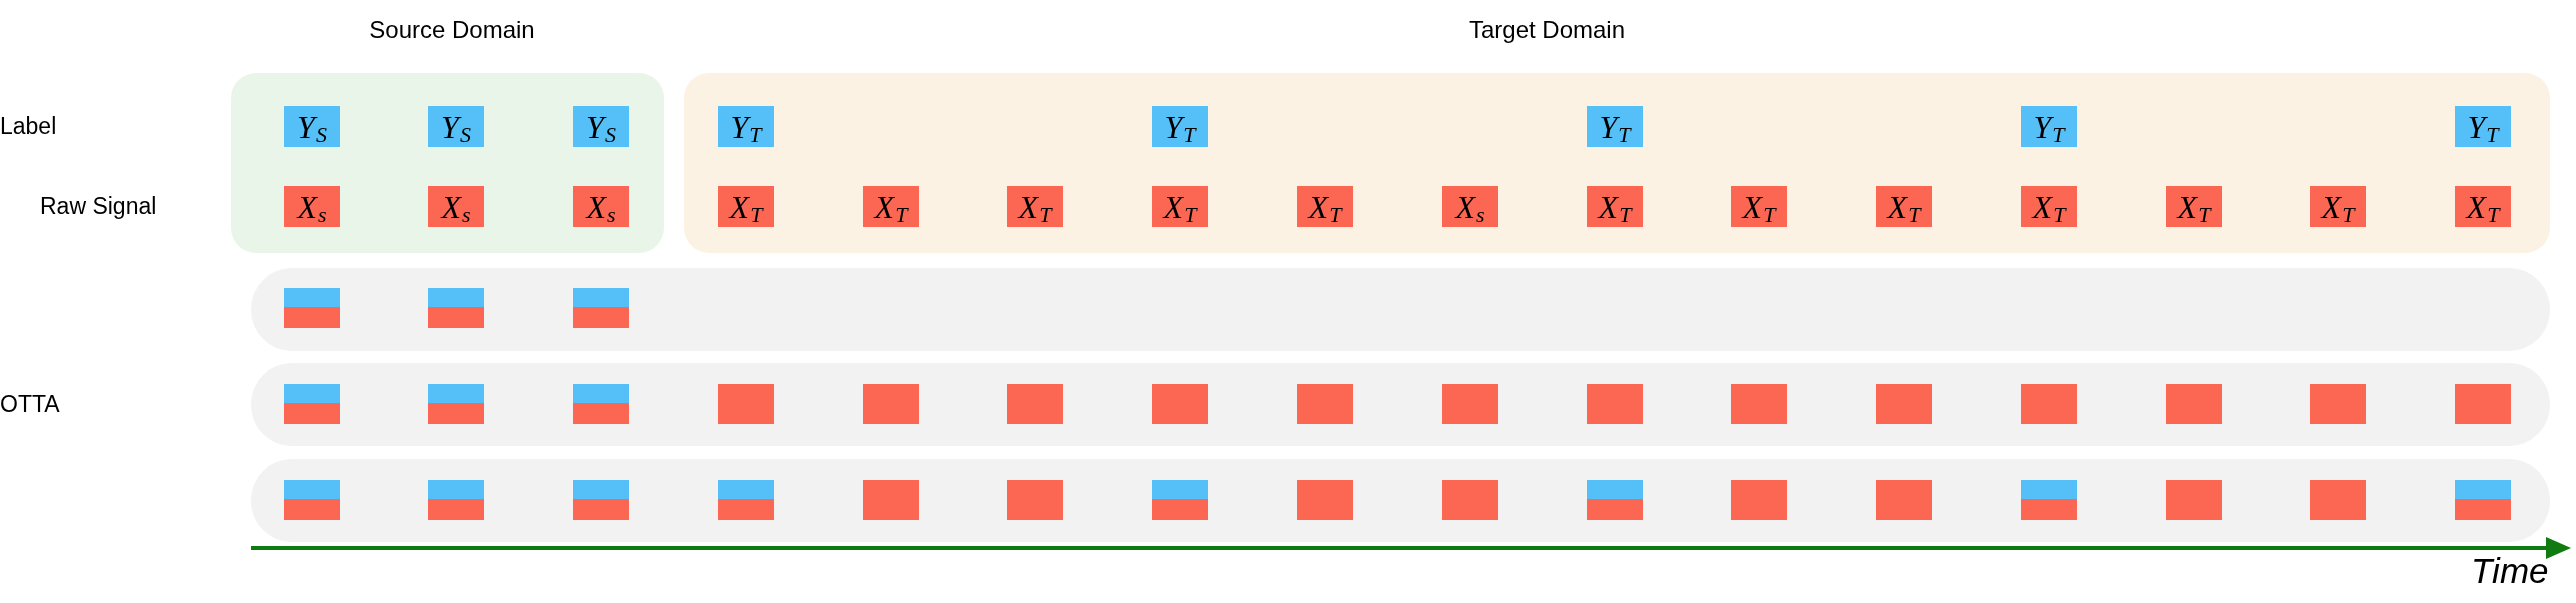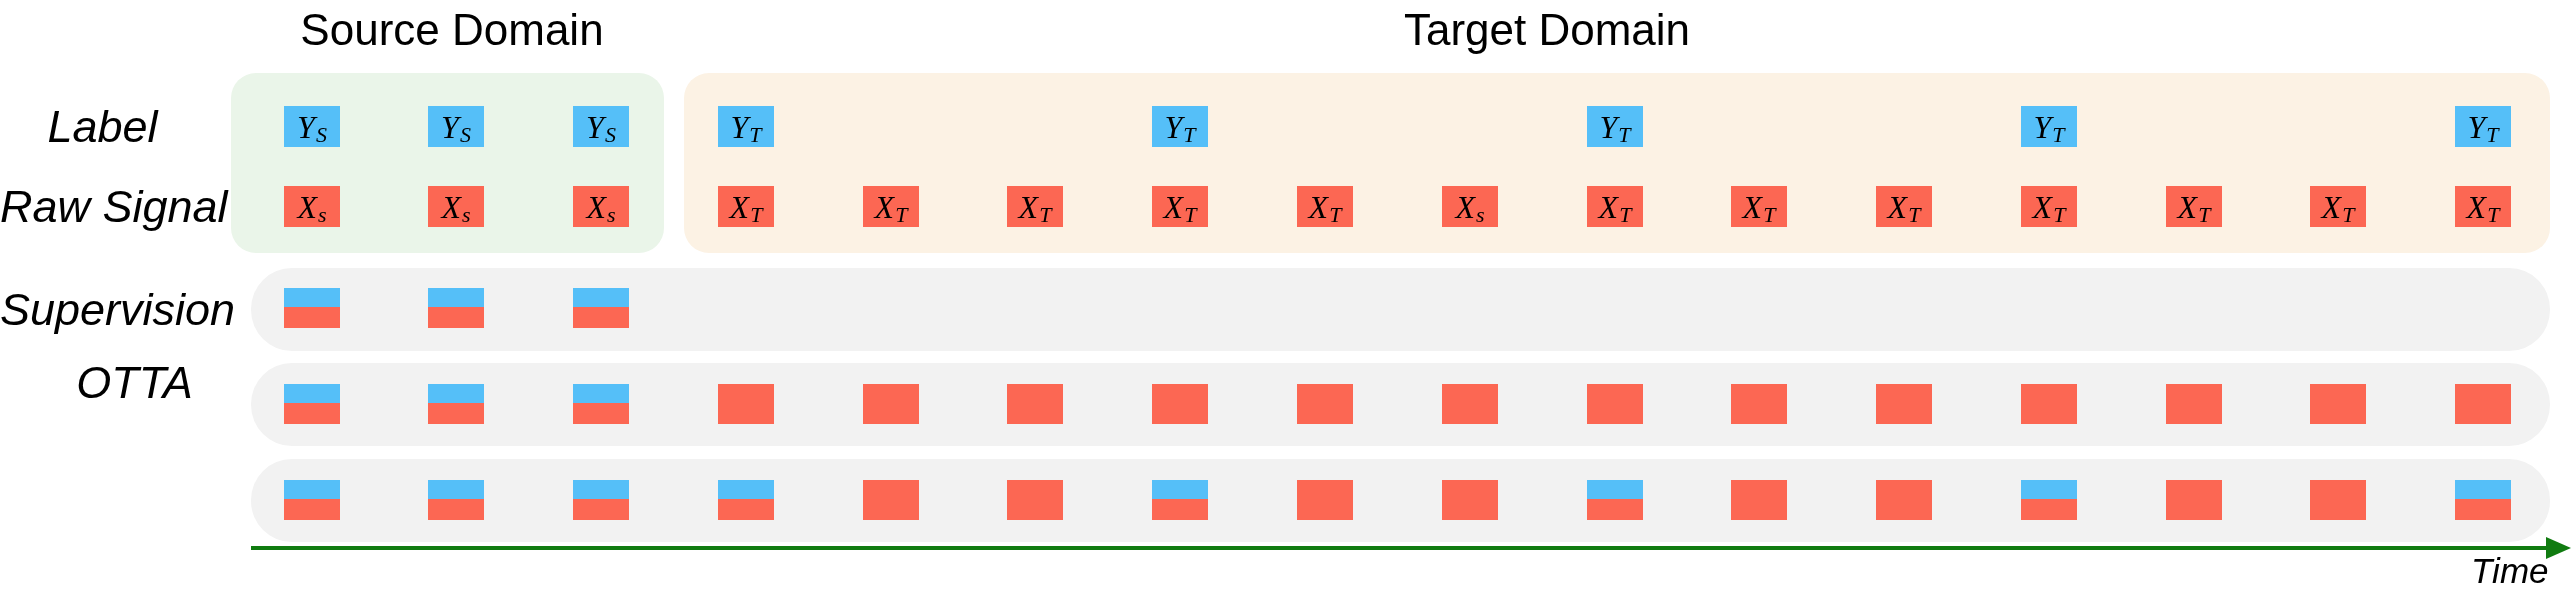--- a/index.html
+++ b/index.html
@@ -8,50 +8,49 @@
     width: 2576px;
     height: 604px;
     background: #ffffff;
     overflow: hidden;
     font-family: "Liberation Sans", sans-serif;
     color: #000;
   }
   .hdr {
     position: absolute;
     transform: translateX(-50%);
-    font-size: 44px;
+    font-size: 24px;
     line-height: 40px;
     white-space: nowrap;
   }
   #hdr-source { left: 452px;  top: 10px; }
   #hdr-target { left: 1547px; top: 10px; }
 
   .pill { position: absolute; }
   .pill.green { background: var(--green, #EAF5E9); border-radius: 25px; }
   .pill.cream { background: var(--cream, #FCF2E4); border-radius: 25px; }
   .pill.gray  { background: var(--gray,  #F2F2F2); border-radius: 41px; }
 
   #pill-source { left: 231px;  top: 73px; width: 433px;  height: 180px; }
   #pill-target { left: 684px; top: 73px; width: 1866px; height: 180px; }
   #pill-supervision { left: 251px; top: 268px; width: 2299px; height: 83px; }
   #pill-otta        { left: 251px; top: 363px; width: 2299px; height: 83px; }
   #pill-newotta     { left: 251px; top: 459px; width: 2299px; height: 83px; }
 
   .rowlabel {
     position: absolute;
     left: 0; width: 205px;
-    text-align: center;
-    font-size: 45px;
+    text-align: left;
+    font-size: 23px;
     white-space: nowrap;
-    font-style: italic;
   }
   #rl-label       { top: 106px; height: 41px;  line-height: 41px; }
-  #rl-raw         { top: 186px; height: 41px;  line-height: 41px; }
+  #rl-raw         { top: 186px; height: 41px;  line-height: 41px; margin-left: 40px; }
   #rl-supervision { top: 268px; height: 83px; line-height: 83px; }
-  #rl-otta        { top: 341px; height: 83px; line-height: 83px; padding-left: 32px; }
+  #rl-otta        { top: 363px; height: 83px; line-height: 83px; }
   #rl-newotta     { top: 459px; height: 83px; line-height: 83px; }
 
   .mbox {
     position: absolute;
     display: flex;
     align-items: center;
     justify-content: center;
     font-family: "Liberation Serif", serif;
     font-style: italic;
     color: #000;
@@ -96,21 +95,20 @@
   <div class="hdr" id="hdr-target">Target Domain</div>
 
   <div class="pill green" id="pill-source"></div>
   <div class="pill cream" id="pill-target"></div>
   <div class="pill gray" id="pill-supervision"></div>
   <div class="pill gray" id="pill-otta"></div>
   <div class="pill gray" id="pill-newotta"></div>
 
   <div class="rowlabel" id="rl-label">Label</div>
   <div class="rowlabel" id="rl-raw">Raw Signal</div>
-  <div class="rowlabel" id="rl-supervision">Supervision</div>
   <div class="rowlabel" id="rl-otta">OTTA</div>
 
   <div id="boxes-layer">
       <div class="mbox blue" style="left: 284px; top: 106px; width: 56px; height: 41px;">
         <span class="mbase">Y</span>
         <span class="msub">S</span>
       </div>
       <div class="mbox red" style="left: 284px; top: 186px; width: 56px; height: 41px;">
         <span class="mbase">X</span>
         <span class="msub">s</span>

